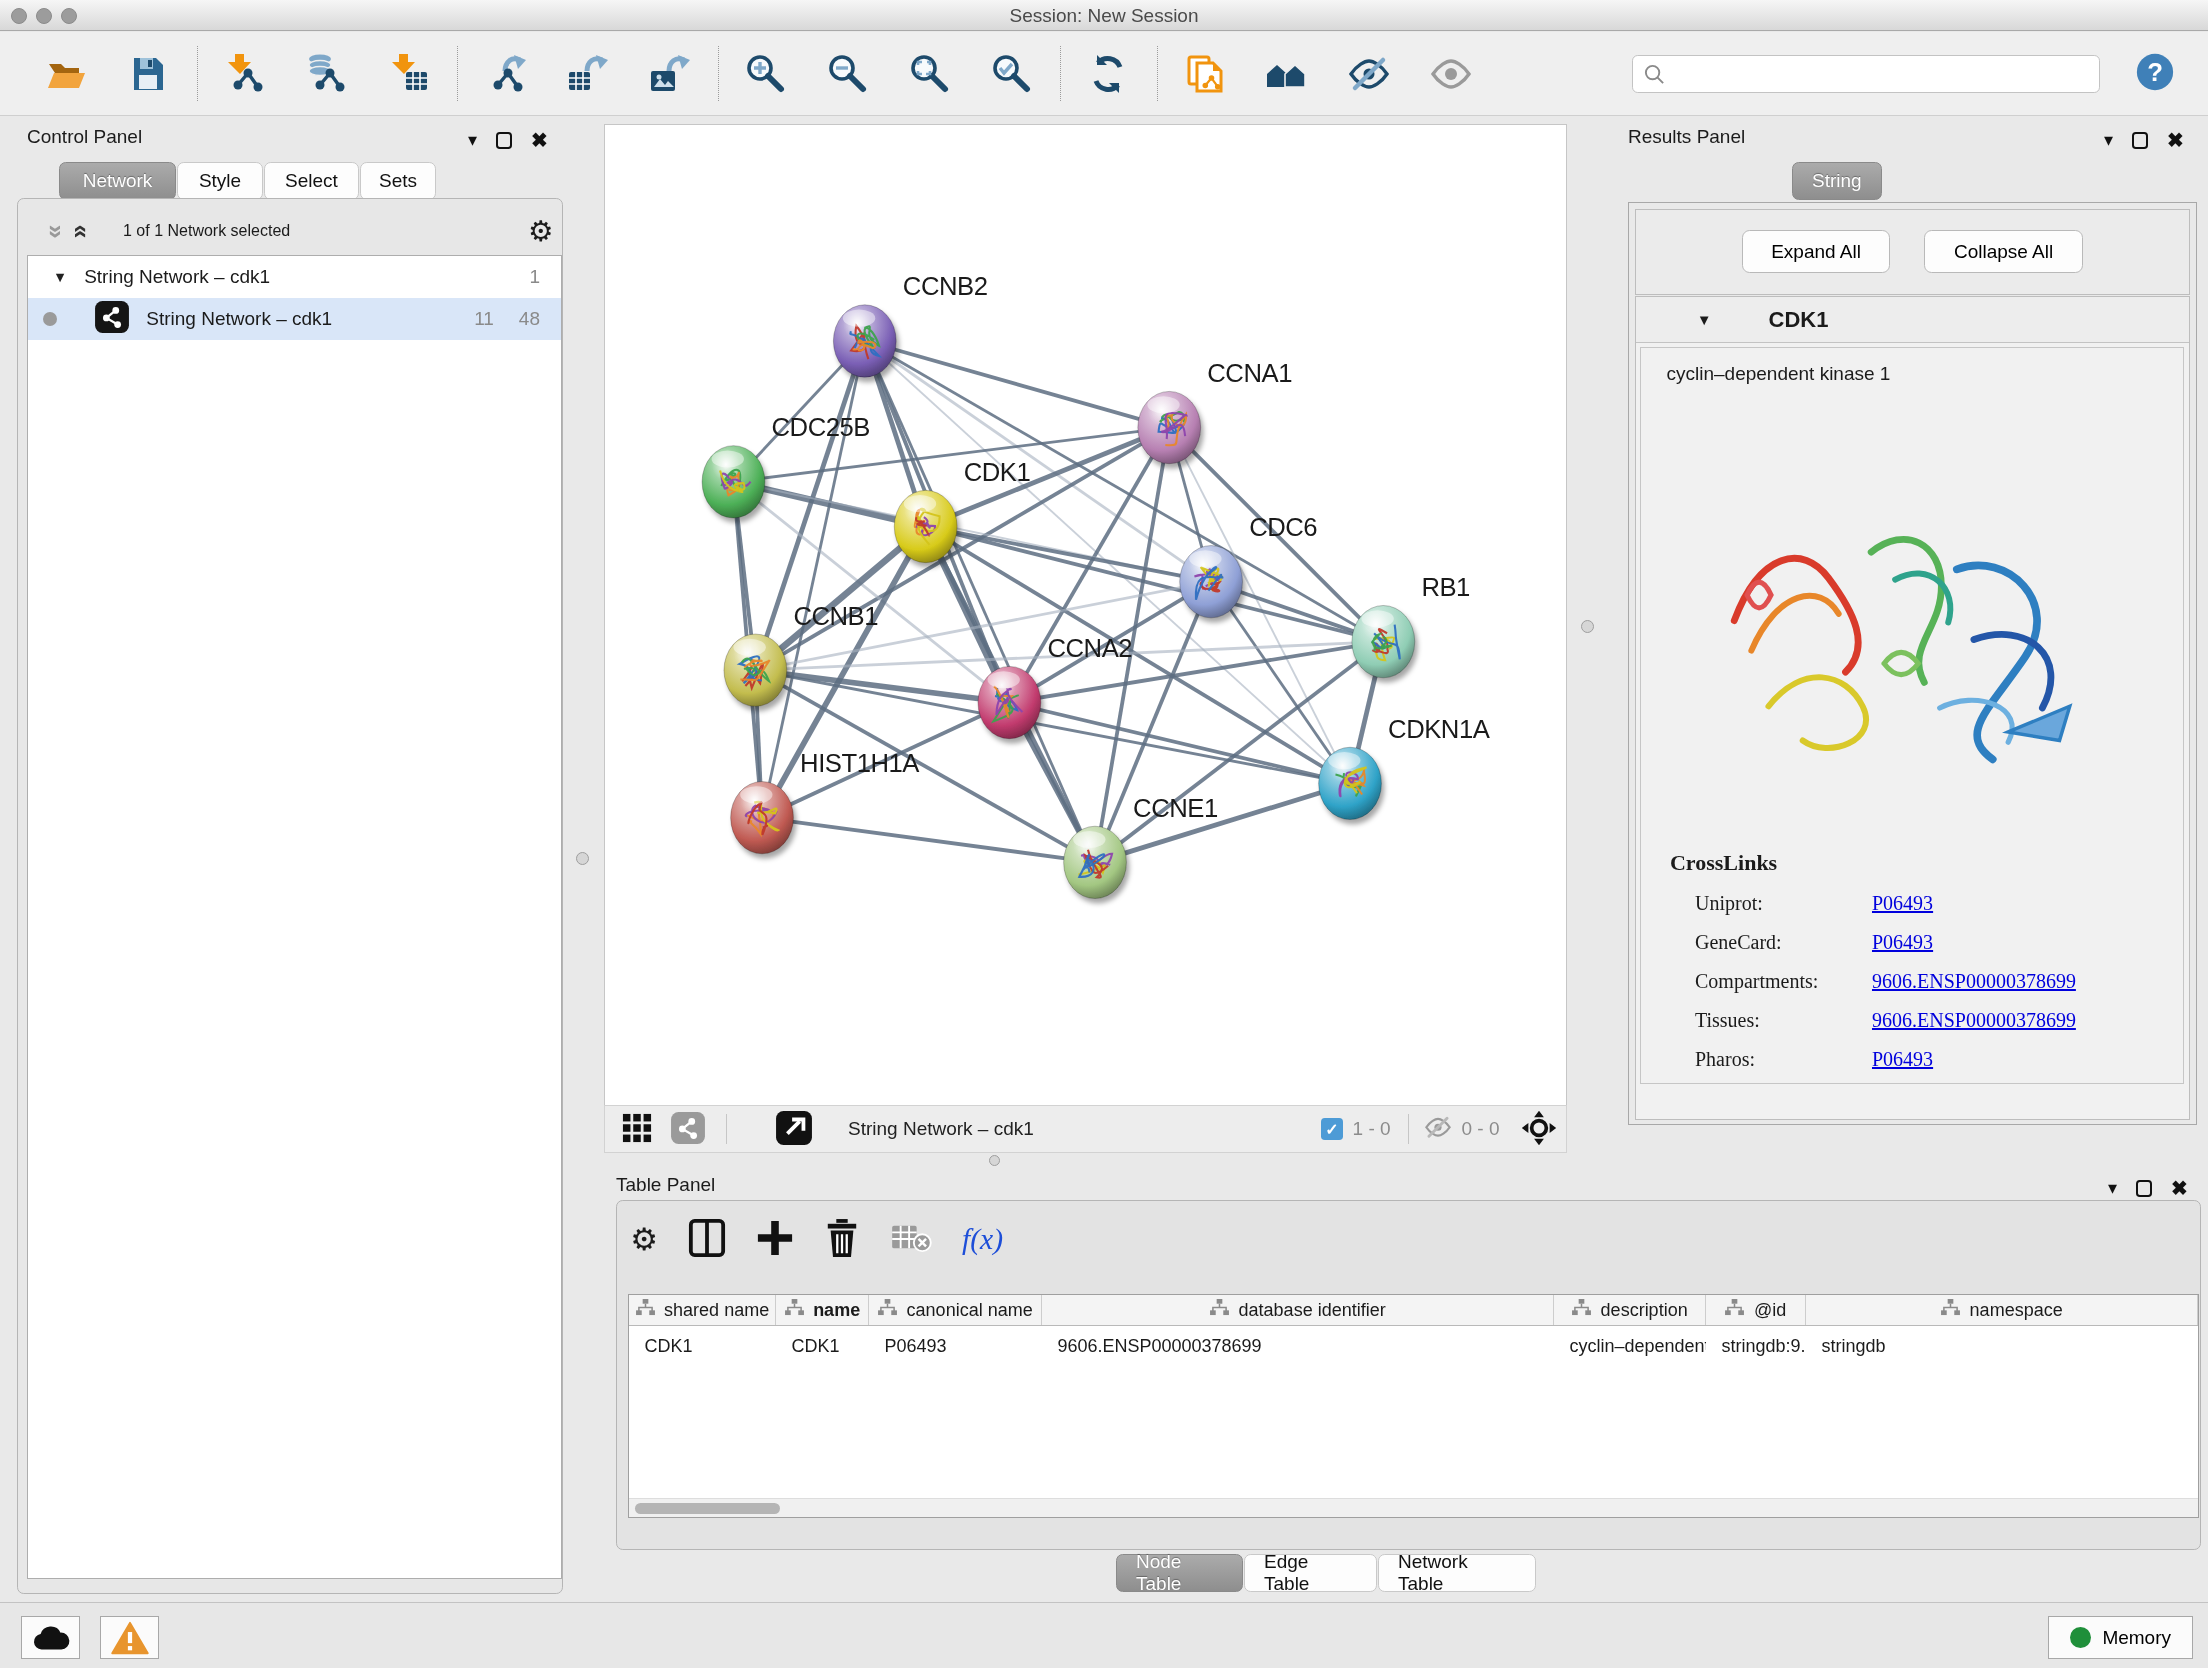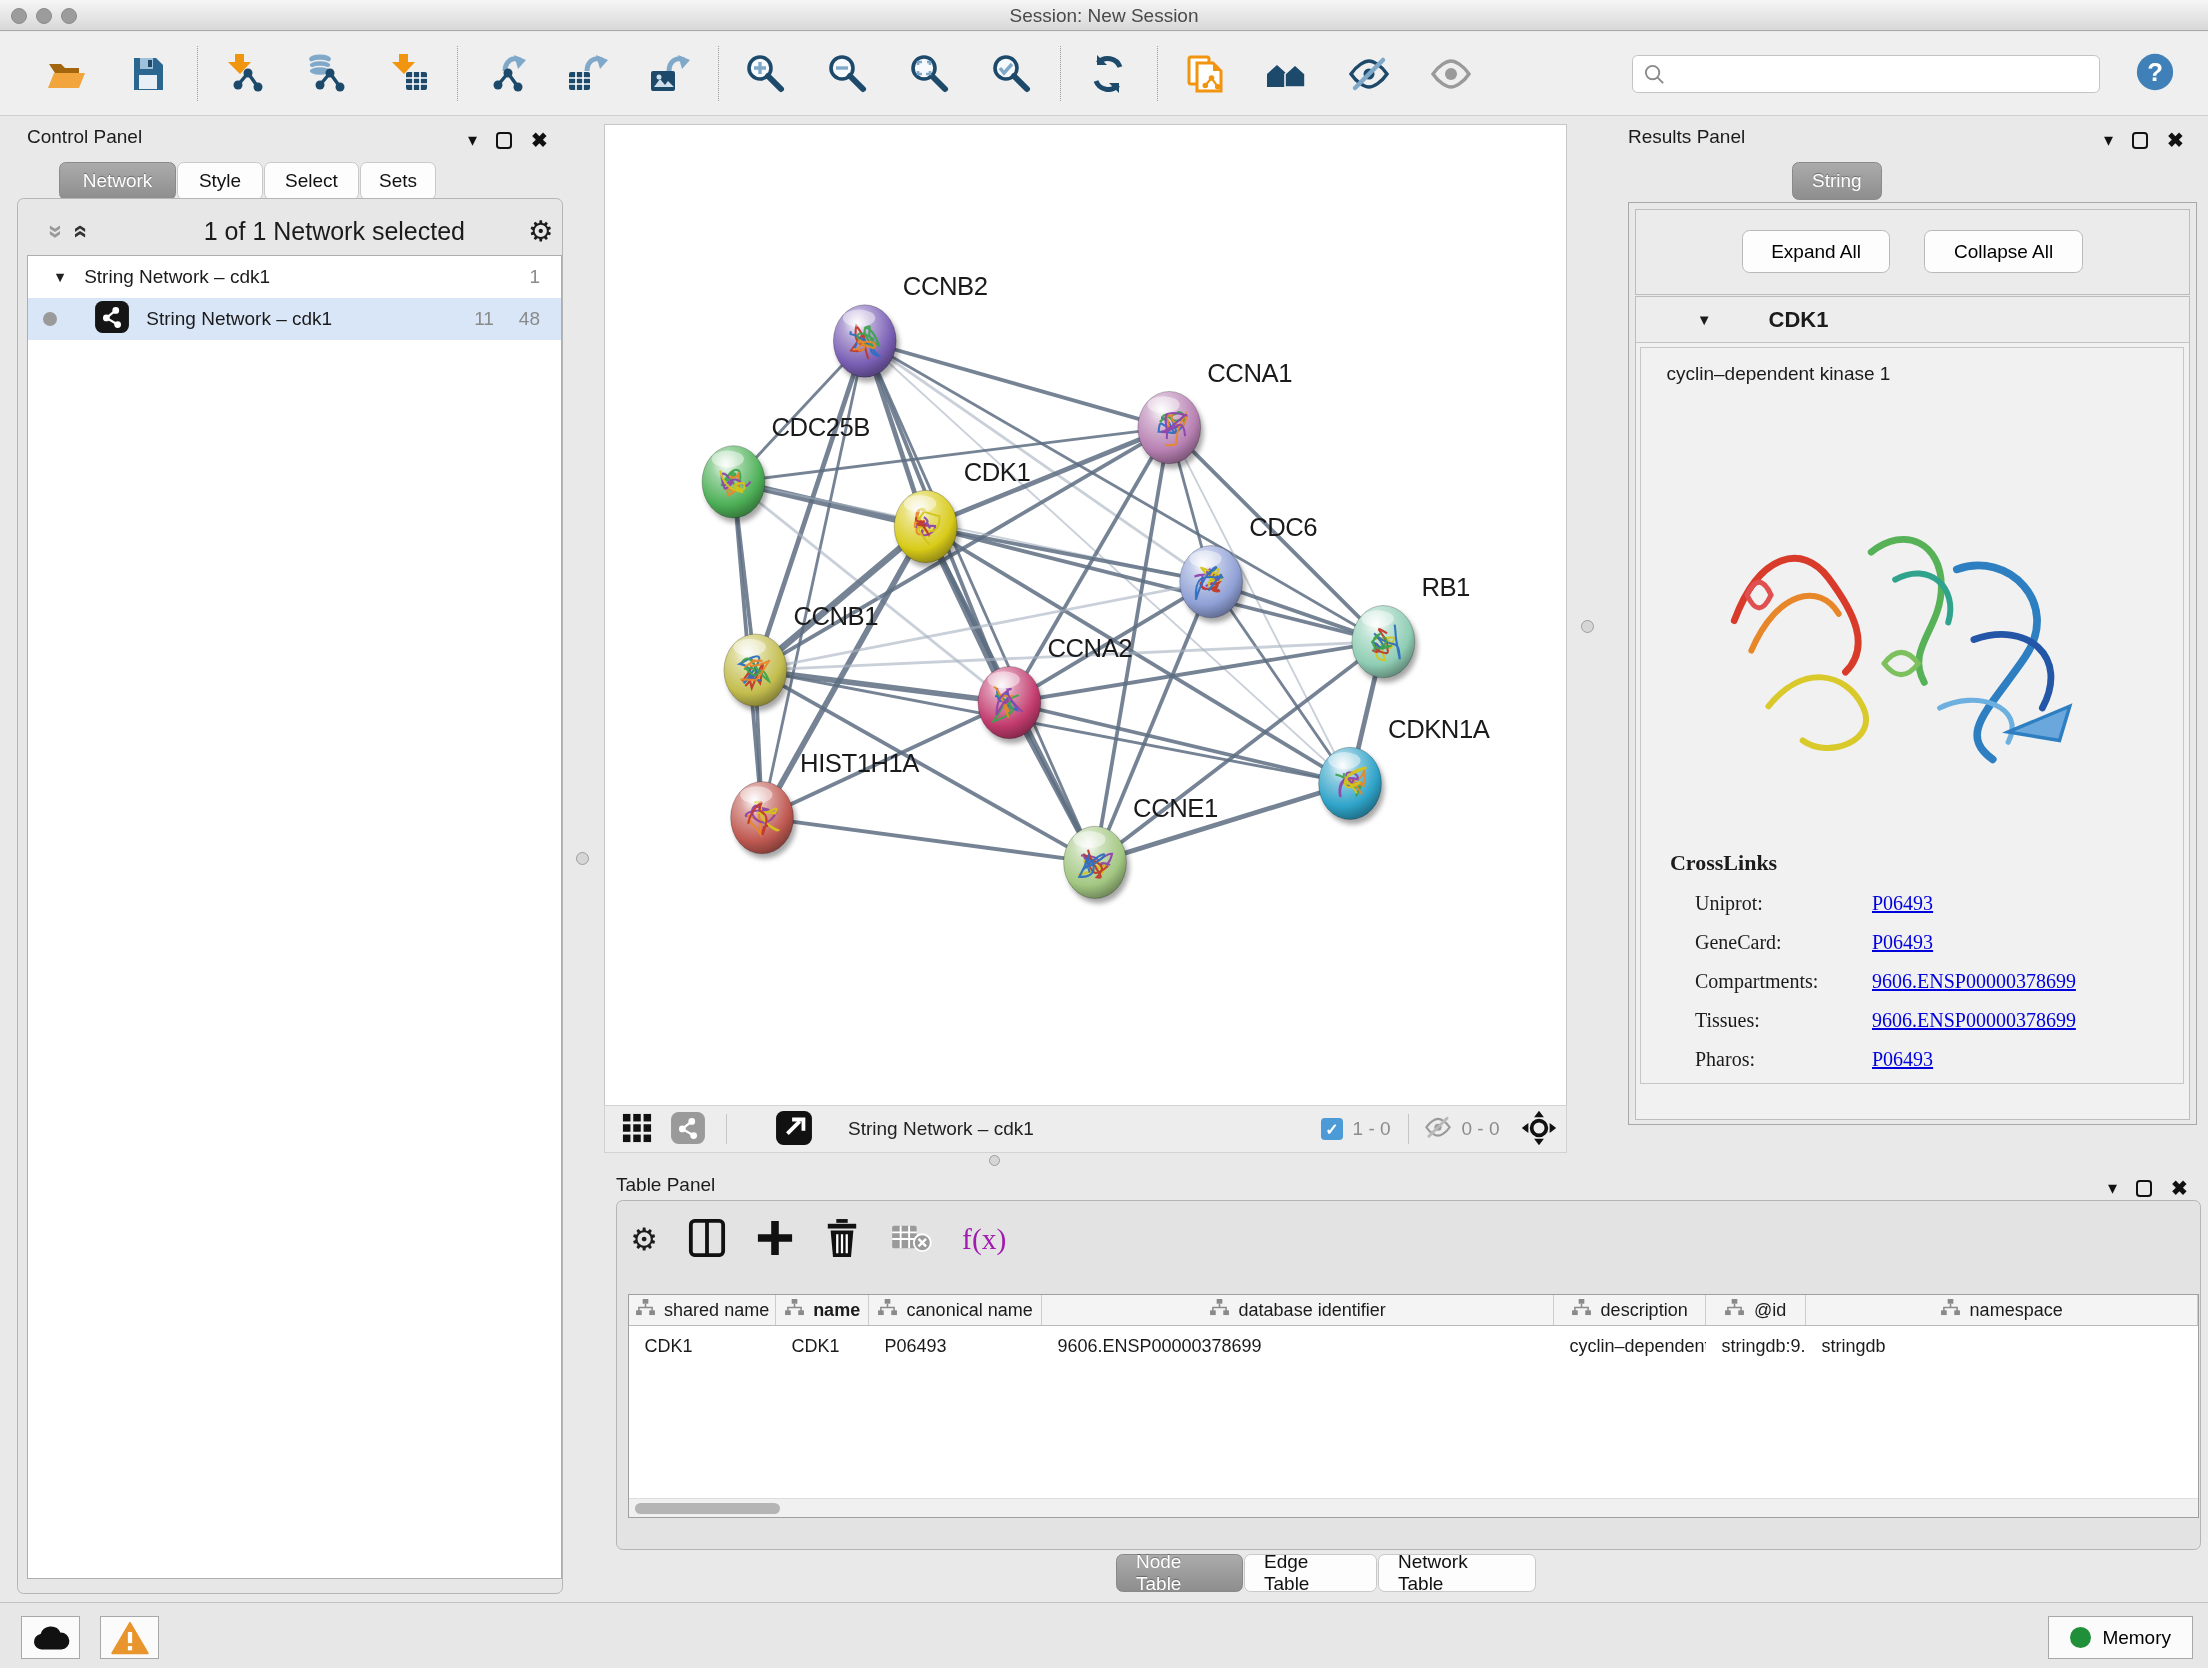--- a/index.html
+++ b/index.html
@@ -42,21 +42,21 @@
   .tab.active { background:linear-gradient(#ababab,#8e8e8e); color:#fff;
     border-color:#8a8a8a; text-shadow:0 -1px 1px rgba(0,0,0,.35); }
 
   .panel-box { position:absolute; background:#e7e7e7; border:1px solid #b5b5b5; border-radius:6.7px; }
 
   
   .cp-toolrow { position:absolute; left:17px; top:211px; width:546px; height:38px;
     display:flex; align-items:center; }
   .chev { font-size:25px; font-weight:bold; transform:rotate(-90deg); cursor:pointer; }
   .chev.up { transform:rotate(90deg); }
-  .cp-status { position:absolute; left:105px; width:342px; text-align:right; font-size:25px; }
+  .cp-status { position:absolute; left:105px; width:342px; text-align:left; font-size:16px; }
   .gear { position:absolute; font-size:28.5px; color:#1c1c1c; cursor:pointer; line-height:1; }
   .tree { position:absolute; left:27px; top:255px; width:535px; height:1324px;
     background:#fff; border:1px solid #adadad; }
   .tree-row { position:relative; height:42px; display:flex; align-items:center; font-size:19px; }
   .tree-row.selected { background:#d9e6f8; }
   .tree-exp { margin-left:25px; font-size:14.3px; color:#222; cursor:pointer; }
   .tree-lbl { margin-left:17px; }
   .tree-counts { margin-left:auto; display:flex; gap:25px; padding-right:21px; color:#8a8a8a; }
   .tdot { width:14.3px; height:14.3px; border-radius:50%; background:#9a9a9a; margin-left:15px; }
   .share-badge { margin-left:38px; }
@@ -97,21 +97,21 @@
   .cl-title { font-size:22px; font-weight:bold; }
   .cl-row { display:flex; margin-top:16px; font-size:20px; }
   .cl-row .cl-lbl { width:177px; margin-left:25px; }
   .cl-row a { color:#0000dd; text-decoration:underline; }
 
   
   .tp-box { position:absolute; left:616px; top:1200px; width:1585px; height:350px;
     background:#e3e3e3; border:1px solid #b5b5b5; border-radius:6.7px; }
   .tp-toolbar { position:absolute; left:13.3px; top:17px; display:flex; align-items:center; gap:30px; }
   .tp-toolbar .ticon { cursor:pointer; }
-  .fx { font-family:"Liberation Serif",serif; font-size:29.5px; color:#a21caf;text-align:center; }
+  .fx { font-family:"Liberation Serif",serif; font-style:italic; font-size:29.5px; color:#1d4ed8;text-align:center; }
   .dtable { position:absolute; left:11.4px; top:93px; width:1571px; height:224px;
     background:#fff; border:1px solid #9f9f9f; overflow:hidden; }
   .thead { display:flex; height:31px; background:#f4f4f4; border-bottom:1px solid #b9b9b9; }
   .th { display:flex; align-items:center; justify-content:center; gap:9.5px; font-size:18px;
     border-right:1px solid #cdcdcd; overflow:hidden; white-space:nowrap; cursor:pointer; }
   .trow { display:flex; height:40px; align-items:center; }
   .td { font-size:18px; padding-left:15px; overflow:hidden; white-space:nowrap; }
   .hscroll { position:absolute; left:0; bottom:0; width:100%; height:19px; background:#f0f0f0;
     border-top:1px solid #ddd; }
   .hthumb { position:absolute; left:5.7px; top:3.8px; width:145px; height:11.4px;

